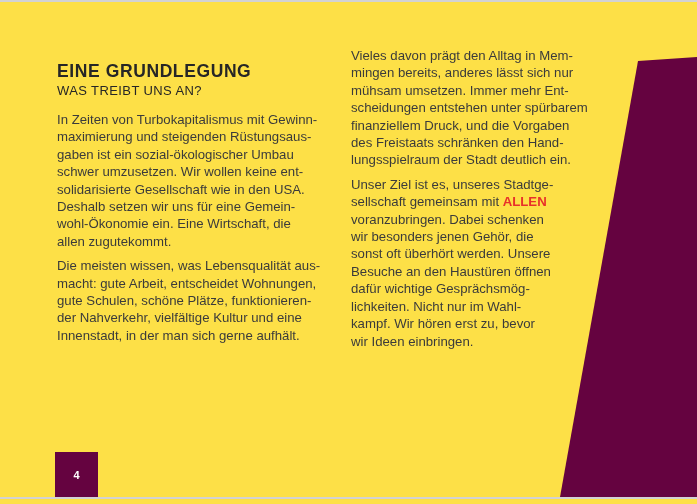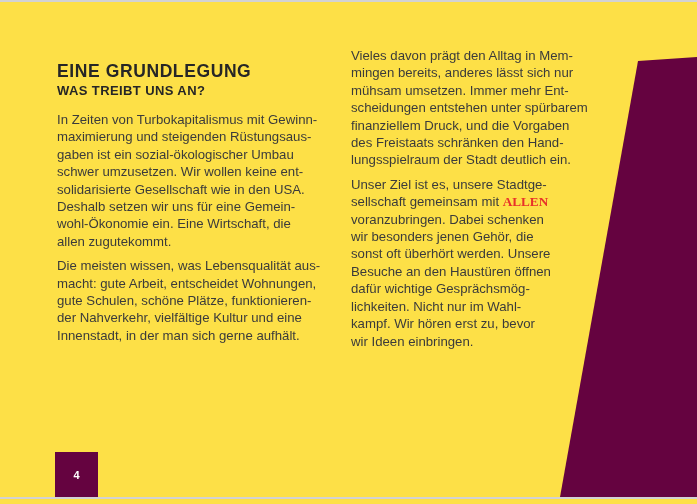--- a/index.html
+++ b/index.html
@@ -42,21 +42,21 @@
   .heading h1 {
     font-size: 17.5px;
     line-height: 20px;
     font-weight: bold;
     letter-spacing: 0.6px;
     color: #262626;
   }
   .heading h2 {
     font-size: 13px;
     line-height: 15px;
-    font-weight: bold;
+    font-weight: normal;
     letter-spacing: 0.4px;
     margin-top: 2px;
     color: #262626;
   }
 
   .col {
     position: absolute;
     color: #3b3b3b;
     font-size: 13.2px;
     line-height: 17.4px;
@@ -65,21 +65,20 @@
   .col-right { left: 351px; top: 47px;  width: 262px; }
 
   .para {
     white-space: pre-line;
     margin: 0 0 7px 0;
   }
 
   .hl {
     font-weight: bold;
     color: #e8312a;
-    font-family: Liberation Serif, serif;
   }
 
   .pagenum {
     position: absolute;
     left: 55px;
     top: 452px;
     width: 43px;
     height: 45px;
     background: #650340;
     display: flex;
@@ -125,21 +124,21 @@
   </div>
 
   <div class="col col-right">
     <p class="para">Vieles davon prägt den Alltag in Mem-
 mingen bereits, anderes lässt sich nur
 mühsam umsetzen. Immer mehr Ent-
 scheidungen entstehen unter spürbarem
 finanziellem Druck, und die Vorgaben
 des Freistaats schränken den Hand-
 lungsspielraum der Stadt deutlich ein.</p>
-    <p class="para"><span>Unser Ziel ist es, unsere Stadtge-
+    <p class="para"><span>Unser Ziel ist es, unseres Stadtge-
 sellschaft gemeinsam mit </span><span class="hl">ALLEN</span><span>
 voranzubringen. Dabei schenken
 wir besonders jenen Gehör, die
 sonst oft überhört werden. Unsere
 Besuche an den Haustüren öffnen
 dafür wichtige Gesprächsmög-
 lichkeiten. Nicht nur im Wahl-
 kampf. Wir hören erst zu, bevor
 wir Ideen einbringen.</span></p>
   </div>

